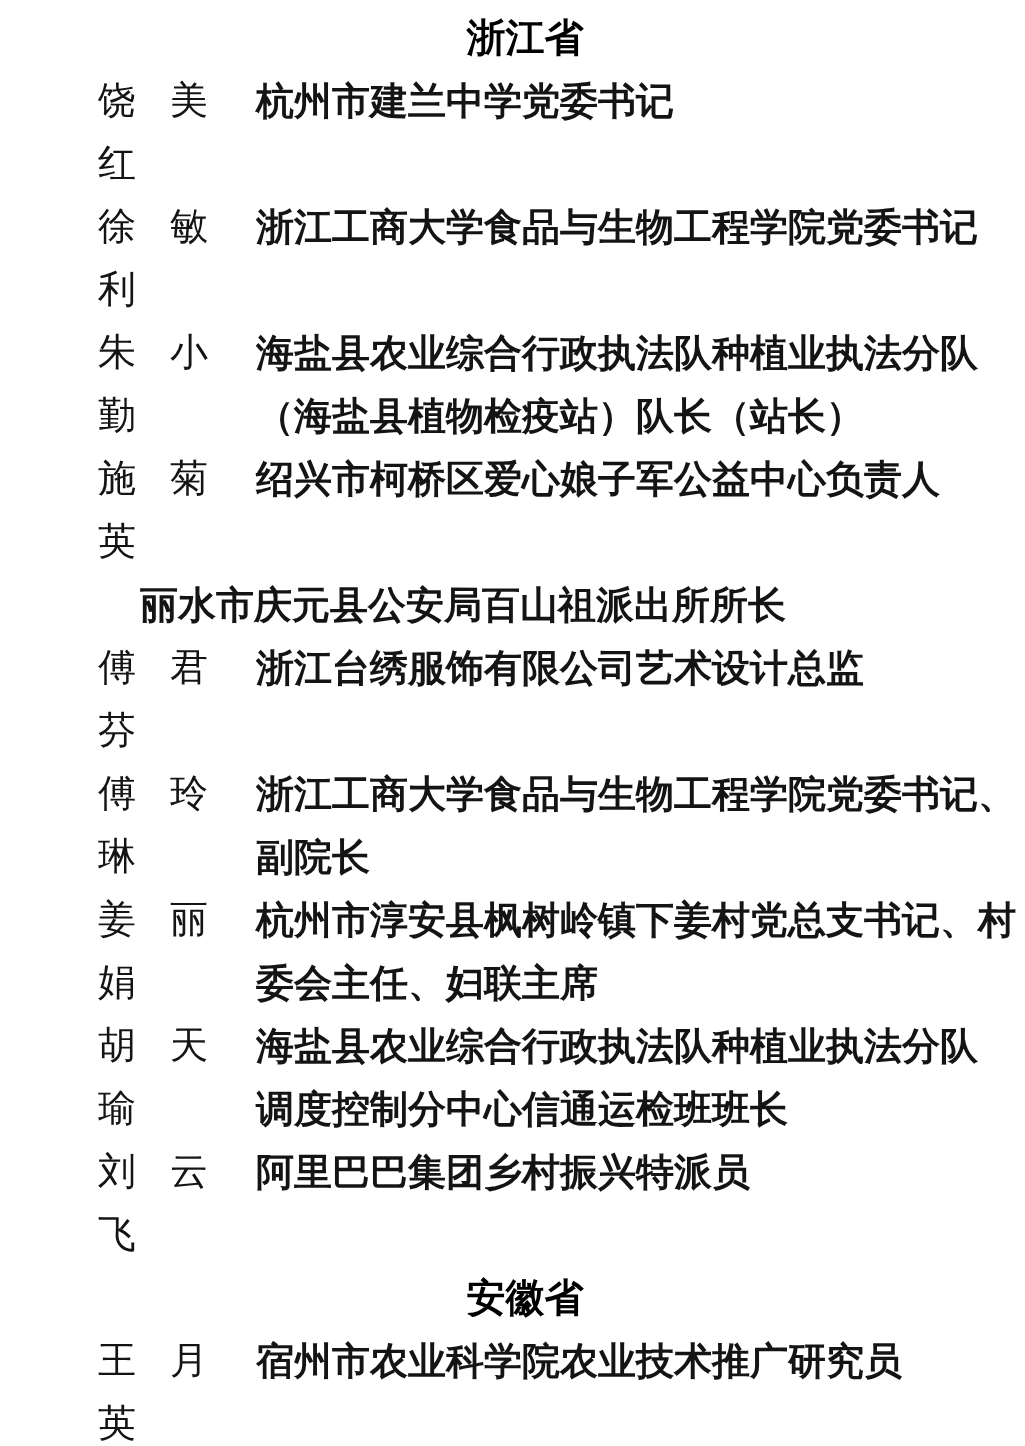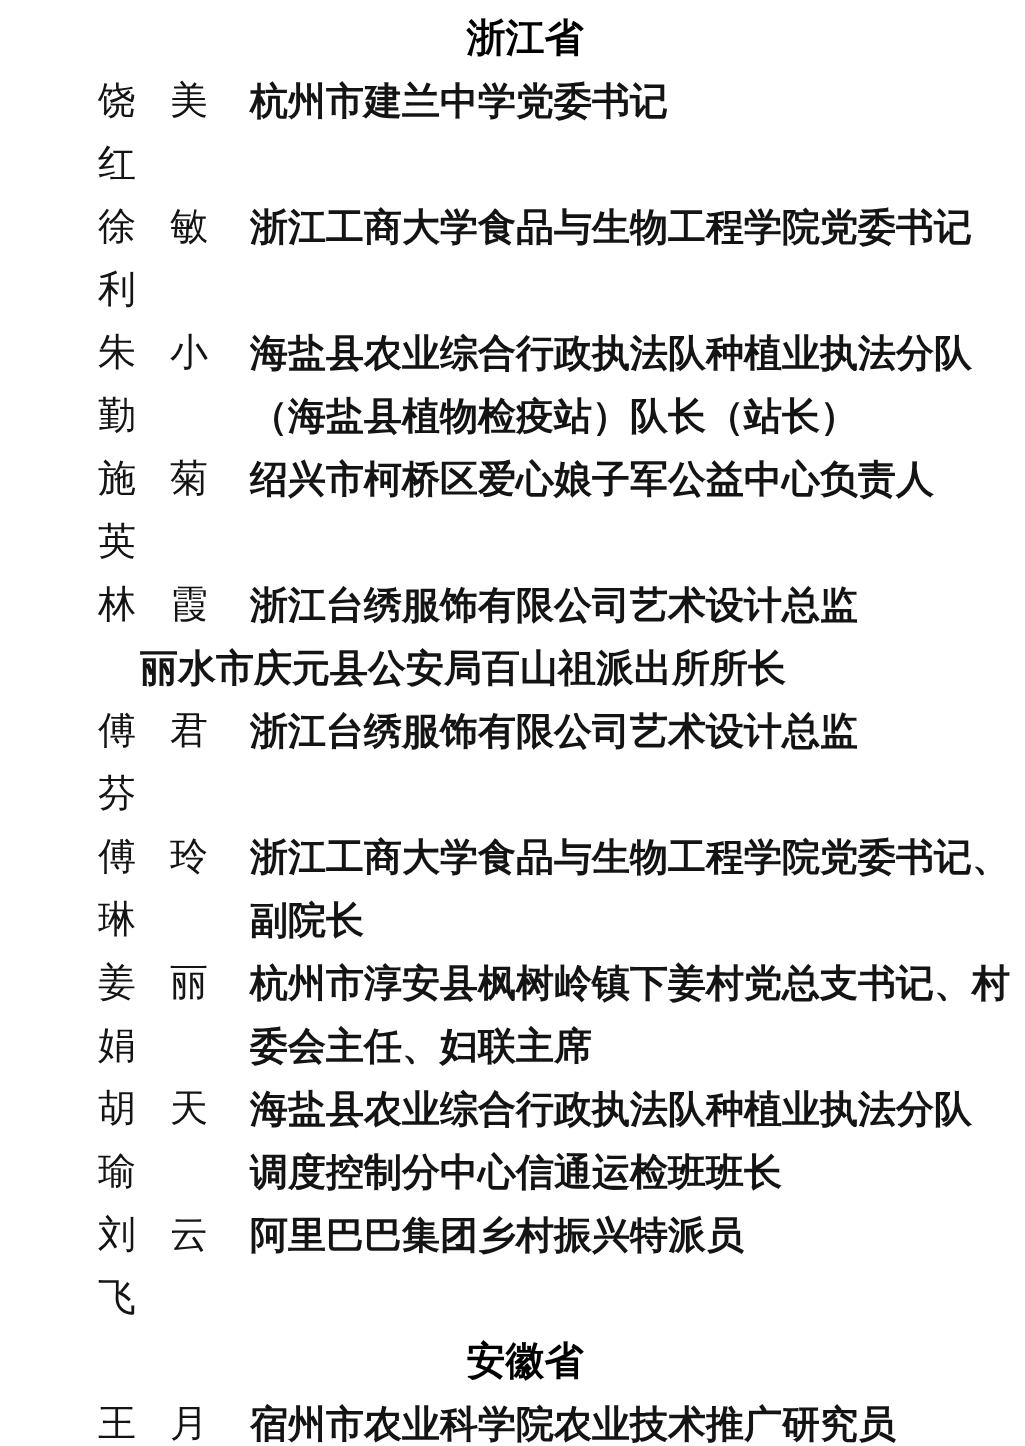--- a/index.html
+++ b/index.html
@@ -23,20 +23,21 @@
     font-family: "DejaVu Sans", "Liberation Sans", sans-serif;
     font-weight: 700;
     font-size: 39px;
     color: #000000;
     text-align: center;
   }
   .entry {
     display: flex;
     align-items: flex-start;
     margin-left: 98px;
+    gap: 6px;
   }
   .name {
     flex: 0 0 110px;
     width: 110px;
     font-size: 38px;
     line-height: 63px;
     color: #141414;
     text-align: justify;
     text-align-last: justify;
   }
@@ -80,26 +81,20 @@
     </div>
   </div>
 
   <div class="entry">
     <div class="name">施菊英</div>
     <div class="title">
       <div class="tline">绍兴市柯桥区爱心娘子军公益中心负责人</div>
     </div>
   </div>
 
-  <div class="entry">
-    <div class="name">林霞</div>
-    <div class="title">
-      <div class="tline">浙江台绣服饰有限公司艺术设计总监</div>
-    </div>
-  </div>
 
   <div class="entry">
     <div class="title">
       <div class="tline">丽水市庆元县公安局百山祖派出所所长</div>
     </div>
   </div>
 
   <div class="entry">
     <div class="name">傅君芬</div>
     <div class="title">

